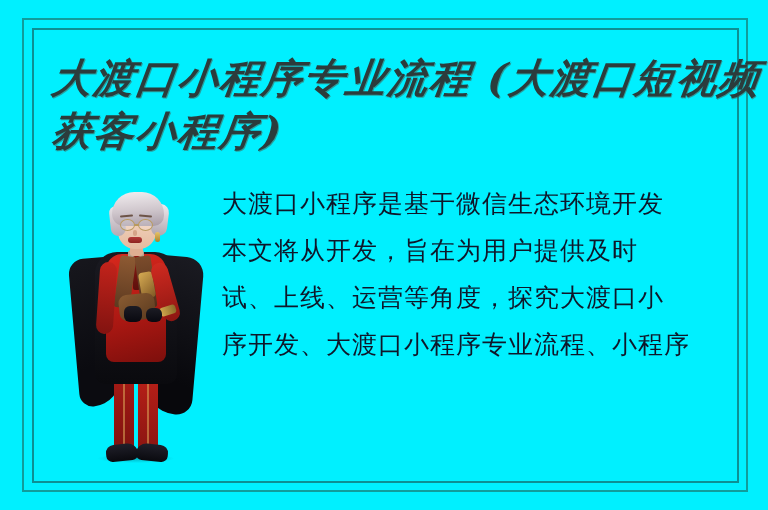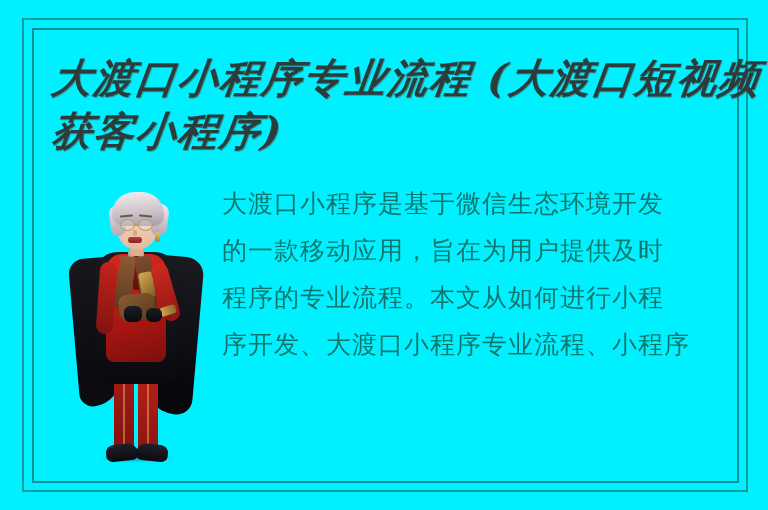--- a/index.html
+++ b/index.html
@@ -64,21 +64,21 @@
     position: absolute;
     left: 222px;
     top: 180px;
     width: 516px;
     height: 290px;
     overflow: hidden;
   }
   .body-line {
     font-family: "DejaVu Sans", "Liberation Sans", sans-serif;
     font-size: 25px;
-    color: #0f766e;
+    color: #0f172a;
     line-height: 47px;
     white-space: nowrap;
     letter-spacing: 1px;
   }
 
   
   .character {
     position: absolute;
     left: 62px;
     top: 186px;
@@ -322,18 +322,18 @@
     <div class="ch glass-l"></div>
     <div class="ch glass-r"></div>
     <div class="ch glass-bridge"></div>
     <div class="ch nose"></div>
     <div class="ch lips"></div>
     <div class="ch earring"></div>
   </div>
 
   <div class="body-block">
     <div class="body-line">大渡口小程序是基于微信生态环境开发</div>
-    <div class="body-line">的一款移动应用，旨在为用户提供及时</div>
-    <div class="body-line">程序的专业流程。本文从如何进行小程</div>
+    <div class="body-line">本文将从开发，旨在为用户提供及时</div>
+    <div class="body-line">试、上线、运营等角度，探究大渡口小</div>
     <div class="body-line">序开发、大渡口小程序专业流程、小程序</div>
   </div>
 
 </div>
 
 </body></html>

